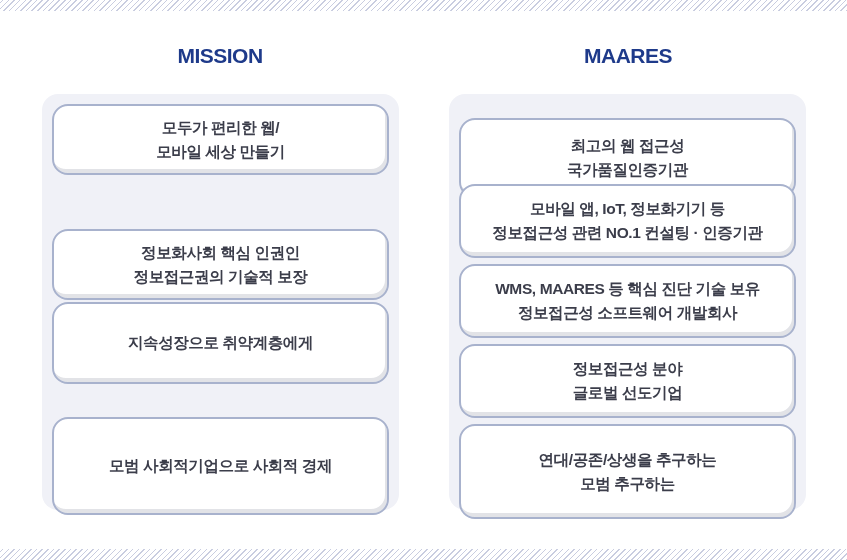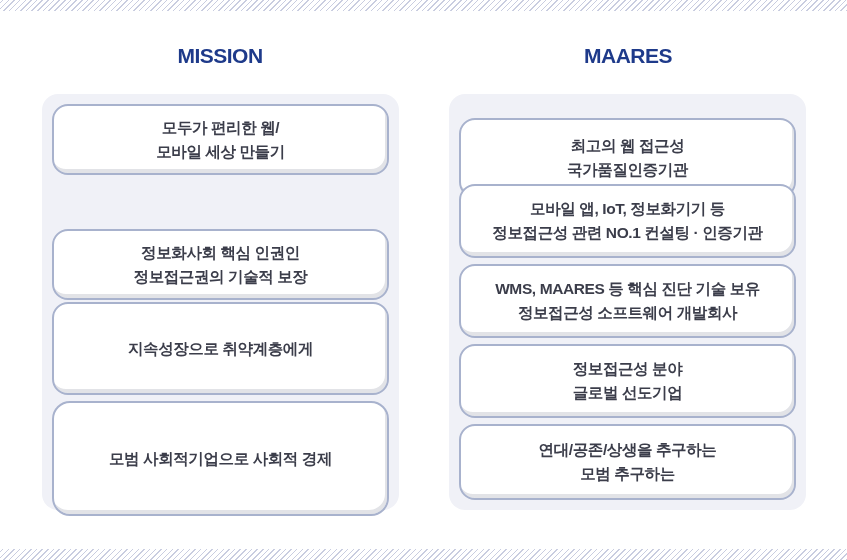--- a/index.html
+++ b/index.html
@@ -50,24 +50,24 @@
 
 <div class="panel panel-mission">
   <div class="card" style="top:10px;height:71px;">
     <span>모두가 편리한 웹/</span>
     <span>모바일 세상 만들기</span>
   </div>
   <div class="card" style="top:109px;height:71px;margin-top:26px;">
     <span>정보화사회 핵심 인권인</span>
     <span>정보접근권의 기술적 보장</span>
   </div>
-  <div class="card" style="top:208px;height:93px;">
+  <div class="card" style="top:208px;height:82px;">
     <span>지속성장으로 취약계층에게</span>
   </div>
-  <div class="card" style="top:307px;height:115px;border-radius:18px;">
+  <div class="card" style="top:323px;height:98px;">
     <span>모범 사회적기업으로 사회적 경제</span>
   </div>
 </div>
 
 <div class="panel panel-vision">
   <div class="card" style="top:24px;height:80px;">
     <span>최고의 웹 접근성</span>
     <span>국가품질인증기관</span>
   </div>
   <div class="card" style="top:90px;height:74px;">
@@ -75,19 +75,19 @@
     <span>정보접근성 관련 NO.1 컨설팅 · 인증기관</span>
   </div>
   <div class="card" style="top:250px;height:74px;">
     <span>정보접근성 분야</span>
     <span>글로벌 선도기업</span>
   </div>
   <div class="card" style="top:170px;height:74px;">
     <span>WMS, MAARES 등 핵심 진단 기술 보유</span>
     <span>정보접근성 소프트웨어 개발회사</span>
   </div>
-  <div class="card" style="top:330px;height:76px;">
+  <div class="card" style="top:330px;height:95px;">
     <span>연대/공존/상생을 추구하는</span>
     <span>모범 추구하는</span>
   </div>
 </div>
 
 <div class="hatch bottom"></div>
 
 </body></html>

